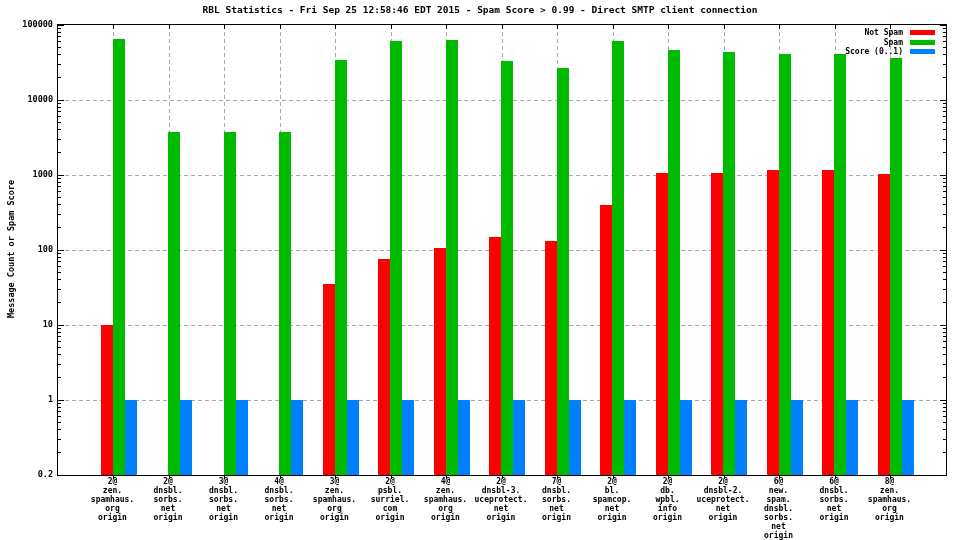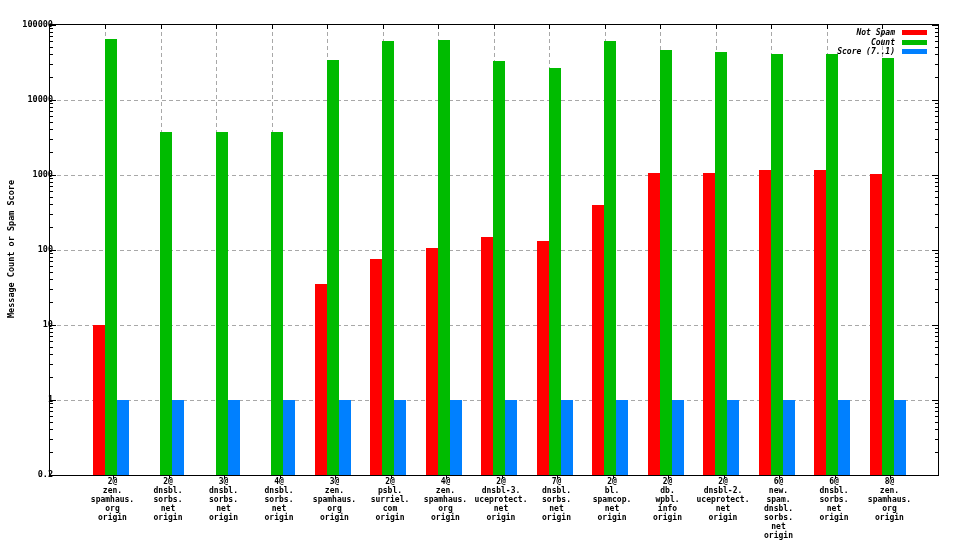--- a/index.html
+++ b/index.html
@@ -10,23 +10,22 @@
   }
   .chart-title {
     position:absolute; top:4px; left:0; width:100%;
     text-align:center; font-size:9.5px; letter-spacing:0;
   }
   .y-axis-title {
     position:absolute; top:249px; left:11px; white-space:nowrap;
     font-size:8.5px; transform:translate(-50%,-50%) rotate(-90deg);
   }
   .plot-area {
-    position:absolute; left:49px; top:24px; width:888px; height:450px;
+    position:absolute; left:57px; top:24px; width:888px; height:450px;
     border:1px solid #000;
-    font-style:italic;
   }
   .hgrid { position:absolute; left:0; width:100%; height:1px;
     background:repeating-linear-gradient(to right,#a8a8a8 0 4px,transparent 4px 7px); }
   .vgrid { position:absolute; top:0; height:100%; width:1px;
     background:repeating-linear-gradient(to bottom,#a8a8a8 0 4px,transparent 4px 7px); }
   .bar { position:absolute; }
   .tick { position:absolute; background:#000; }
   .y-tick-label { position:absolute; left:0; width:53px; text-align:right;
     font-size:8.5px; line-height:9px; }
   .x-tick-label { position:absolute; transform:translateX(-50%);
@@ -34,20 +33,21 @@
   .legend { position:absolute; top:3px; right:11px; }
   .legend-row { display:flex; justify-content:flex-end; align-items:center;
     height:9.5px; }
   .legend-label { font-size:8px; margin-right:7px; }
   .legend-swatch { width:25px; height:5px; }
 </style>
 </head>
 <body>
 
 <div id="chart">
+  <div class="chart-title">RBL Statistics - Fri Sep 25 12:58:46 EDT 2015 - Spam Score &gt; 0.99 - Direct SMTP client connection</div>
   <div class="y-axis-title">Message Count or Spam Score</div>
 
   <div class="plot-area">
     <div id="grid-layer">
         <div class="hgrid" style="top: 375px;"></div>
         <div class="hgrid" style="top: 300px;"></div>
         <div class="hgrid" style="top: 225px;"></div>
         <div class="hgrid" style="top: 150px;"></div>
         <div class="hgrid" style="top: 75px;"></div>
         <div class="vgrid" style="left: 55px;"></div>
@@ -236,25 +236,25 @@
         <div class="tick" style="left: 721px; top: 0px; width: 1px; height: 4px;"></div>
         <div class="tick" style="left: 776.5px; top: 0px; width: 1px; height: 4px;"></div>
         <div class="tick" style="left: 832px; top: 0px; width: 1px; height: 4px;"></div>
       </div>
     <div class="legend" id="legend">
         <div class="legend-row">
           <div class="legend-label">Not Spam</div>
           <div class="legend-swatch" style="background: rgb(255, 0, 0);"></div>
         </div>
         <div class="legend-row">
-          <div class="legend-label">Count</div>
+          <div class="legend-label">Spam</div>
           <div class="legend-swatch" style="background: rgb(0, 187, 0);"></div>
         </div>
         <div class="legend-row">
-          <div class="legend-label">Score (7..1)</div>
+          <div class="legend-label">Score (0..1)</div>
           <div class="legend-swatch" style="background: rgb(0, 128, 255);"></div>
         </div>
       </div>
   </div>
 
   <div id="y-labels-layer">
       <div class="y-tick-label" style="top: 19.5px;">100000</div>
       <div class="y-tick-label" style="top: 94.5px;">10000</div>
       <div class="y-tick-label" style="top: 169.5px;">1000</div>
       <div class="y-tick-label" style="top: 244.5px;">100</div>

